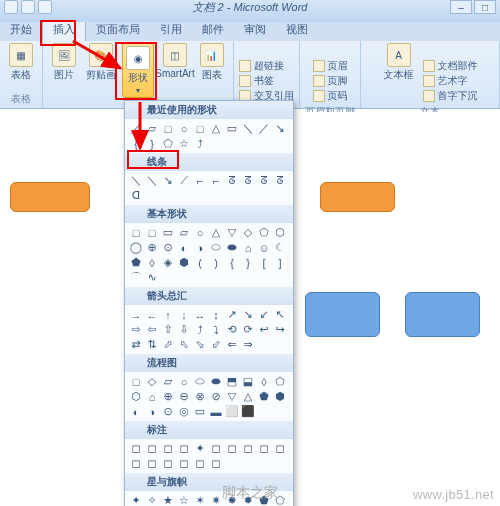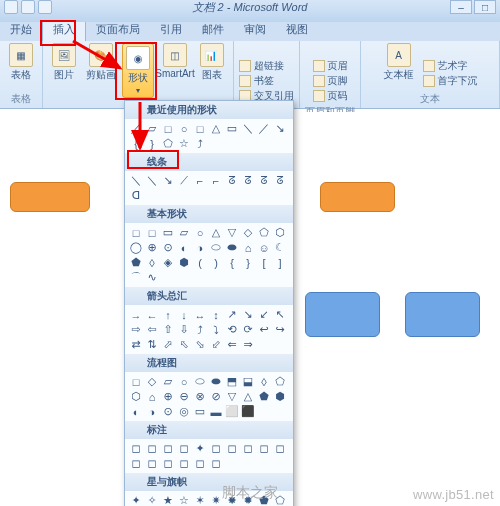--- a/index.html
+++ b/index.html
@@ -138,20 +138,24 @@
     </div>
     <div class="grpname">页眉和页脚</div>
   </div>
   <div class="rgroup" style="flex:1">
     <div class="row" style="gap:8px">
       <div class="rbig">
           <div class="ico">A</div>
           <div class="rlabel">文本框</div>
         </div>
       <div class="small-list">
+        <div>
+            <span class="si"></span>
+            <span>文档部件</span>
+          </div>
         <div>
             <span class="si"></span>
             <span>艺术字</span>
           </div>
         <div>
             <span class="si"></span>
             <span>首字下沉</span>
           </div>
       </div>
     </div>

